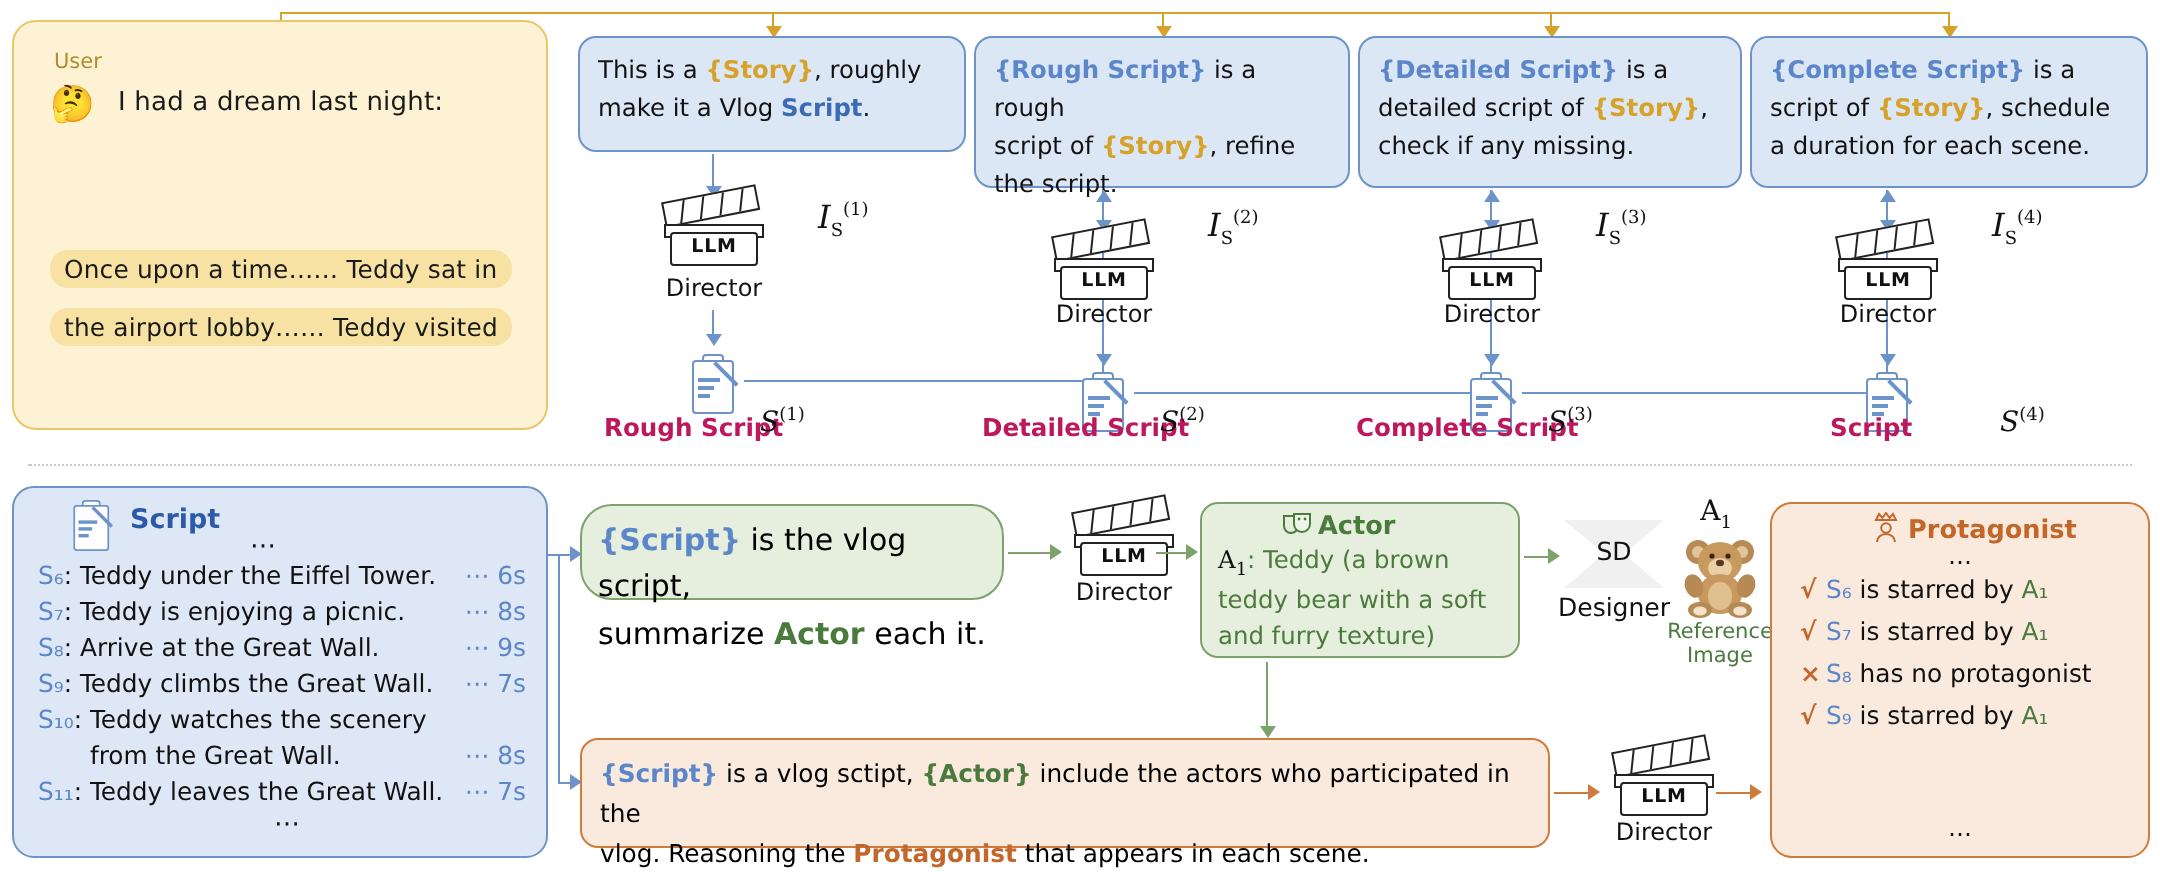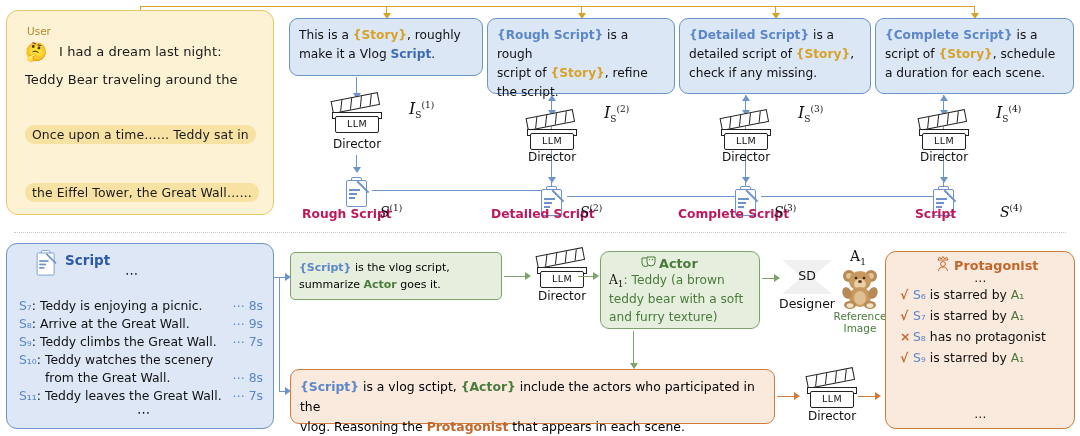--- a/index.html
+++ b/index.html
@@ -28,21 +28,21 @@
 
   
   .pbox{background:#dce7f6;border:1.5px solid #6d93cb;border-radius:9px;
         padding:7px 9px;font-size:12.2px;line-height:1.55;color:#111;}
   #p1{left:289px;top:18px;width:194px;height:58px;}
   #p2{left:487px;top:18px;width:188px;height:76px;}
   #p3{left:679px;top:18px;width:192px;height:76px;}
   #p4{left:875px;top:18px;width:199px;height:76px;}
 
   
-  .clap{position:absolute;width:52px;height:36px;}
+  .clap{position:absolute;width:52px;height:36px;font-weight:bold;}
   .clap .top{position:absolute;left:2px;top:0px;width:46px;height:11px;
       background:#fff;border:1.4px solid #222;transform:rotate(-11deg);
       transform-origin:left bottom;overflow:hidden;}
   .clap .top i{position:absolute;top:-2px;width:1.4px;height:16px;background:#222;
       transform:rotate(17deg);}
   .clap .bar{position:absolute;left:1px;top:11px;width:48px;height:5px;
       background:#fff;border:1.4px solid #222;}
   .clap .body{position:absolute;left:4px;top:15px;width:42px;height:15px;
       background:#fff;border:1.4px solid #222;border-radius:2px;
       font-size:9.5px;text-align:center;line-height:14px;color:#111;
@@ -84,22 +84,22 @@
      font-weight:bold;color:#2b5ba8;}
   #script-dots1{position:absolute;left:118px;top:22px;font-size:13px;color:#111;}
   #script-dots2{position:absolute;left:130px;top:161px;font-size:13px;color:#111;}
   .srow{position:absolute;left:12px;width:250px;font-size:12.4px;color:#111;
      white-space:nowrap;}
   .srow .sid{color:#5b86c9;}
   .srow .dur{position:absolute;right:6px;color:#5b86c9;}
 
   
   #green-prompt{left:290px;top:252px;width:212px;height:48px;
-     background:#e6efdd;border:1.5px solid #7da36a;border-radius:5px;
-     padding:6px 8px;font-size:11px;line-height:1.55;}
+     background:#e6efdd;border:1.5px solid #7da36a;border-radius:16px;
+     padding:6px 8px;font-size:15px;line-height:1.55;}
   #actor-box{left:600px;top:251px;width:160px;height:78px;
      background:#e6efdd;border:1.5px solid #7da36a;border-radius:9px;
      padding:4px 8px;font-size:12.2px;line-height:1.45;}
   #actor-title{position:absolute;left:58px;top:3px;font-size:12.8px;
      font-weight:bold;color:#4a7a3c;}
   #orange-prompt{left:290px;top:369px;width:485px;height:55px;
      background:#faeade;border:1.5px solid #cf7b3d;border-radius:9px;
      padding:7px 9px;font-size:12.4px;line-height:1.6;}
   #prot-panel{left:885px;top:251px;width:190px;height:178px;
      background:#faeade;border:1.5px solid #cf7b3d;border-radius:11px;}
@@ -138,28 +138,25 @@
 <div class="abs ar ar-d" style="left:771.7px;top:13px;border-top:6px solid #d7a22a;"></div>
 <div class="abs ln-v" style="left:974px;top:6px;height:8px;background:#d7a22a;"></div>
 <div class="abs ar ar-d" style="left:970.7px;top:13px;border-top:6px solid #d7a22a;"></div>
 
 <div class="abs" id="user-box">
   <div class="abs" id="user-label">User</div>
   <div id="emoji">🤔</div>
   <div class="user-line" style="left:52px;top:33px;">
     <span>I had a dream last night:</span>
   </div>
-  <div class="user-line" style="top:61px;">
-    <span>Teddy Bear traveling around the</span>
-  </div>
   <div class="user-line" style="top:114px;">
     <span class="hl">Once upon a time…… Teddy sat in</span>
   </div>
-  <div class="user-line" style="top:172px;">
-    <span class="hl">the Eiffel Tower, the Great Wall……</span>
+  <div class="user-line" style="top:143px;">
+    <span class="hl">the airport lobby…… Teddy visited</span>
   </div>
 </div>
 
 <div class="abs pbox" id="p1">
   <span>This is a </span><span class="c-story">{Story}</span><span>, roughly<br>make it a Vlog </span><span class="c-script">Script</span><span>.</span>
 </div>
 <div class="abs pbox" id="p2">
   <span class="c-brace">{Rough Script}</span><span> is a rough<br>script of </span><span class="c-story">{Story}</span><span>, refine<br>the script.</span>
 </div>
 <div class="abs pbox" id="p3">
@@ -293,20 +290,24 @@
     <div class="tab"></div>
       <div class="pg"></div>
     <div class="ln" style="top:12px"></div>
       <div class="ln" style="top:16px;width:8px"></div>
       <div class="ln" style="top:20px;width:6px"></div>
     <div class="pen"></div>
   </div>
   <div id="script-title">Script</div>
   <div id="script-dots1">⋯</div>
 
+  <div class="srow" style="top:36px;">
+    <span class="sid">S₆</span><span>: </span><span>Teddy under the Eiffel Tower.</span>
+    <span class="dur">⋯ 6s</span>
+  </div>
   <div class="srow" style="top:54px;">
     <span class="sid">S₇</span><span>: </span><span>Teddy is enjoying a picnic.</span>
     <span class="dur">⋯ 8s</span>
   </div>
   <div class="srow" style="top:72px;">
     <span class="sid">S₈</span><span>: </span><span>Arrive at the Great Wall.</span>
     <span class="dur">⋯ 9s</span>
   </div>
   <div class="srow" style="top:90px;">
     <span class="sid">S₉</span><span>: </span><span>Teddy climbs the Great Wall.</span>
@@ -326,21 +327,21 @@
   <div id="script-dots2">⋯</div>
 </div>
 
 <div class="abs ln-v" style="left:279px;top:277px;height:115px;background:#6d93cb;"></div>
 <div class="abs ln-h" style="left:274px;top:277px;width:12px;background:#6d93cb;"></div>
 <div class="abs ar ar-r" style="left:285px;top:273px;border-left:6px solid #6d93cb;"></div>
 <div class="abs ln-h" style="left:279px;top:391px;width:7px;background:#6d93cb;"></div>
 <div class="abs ar ar-r" style="left:285px;top:387px;border-left:6px solid #6d93cb;"></div>
 
 <div class="abs" id="green-prompt">
-  <span class="c-brace">{Script}</span><span> is the vlog script,<br>summarize </span><span class="c-actor">Actor</span><span> goes it.</span>
+  <span class="c-brace">{Script}</span><span> is the vlog script,<br>summarize </span><span class="c-actor">Actor</span><span> each it.</span>
 </div>
 <div class="abs ln-h" style="left:504px;top:276px;width:22px;background:#7da36a;"></div>
 <div class="abs ar ar-r" style="left:525px;top:272px;border-left:6px solid #7da36a;"></div>
 
 <div class="clap" style="left:536px;top:256px;">
   <div class="top">
       <i style="left:8px"></i>
       <i style="left:18px"></i>
       <i style="left:28px"></i>
       <i style="left:38px"></i>

